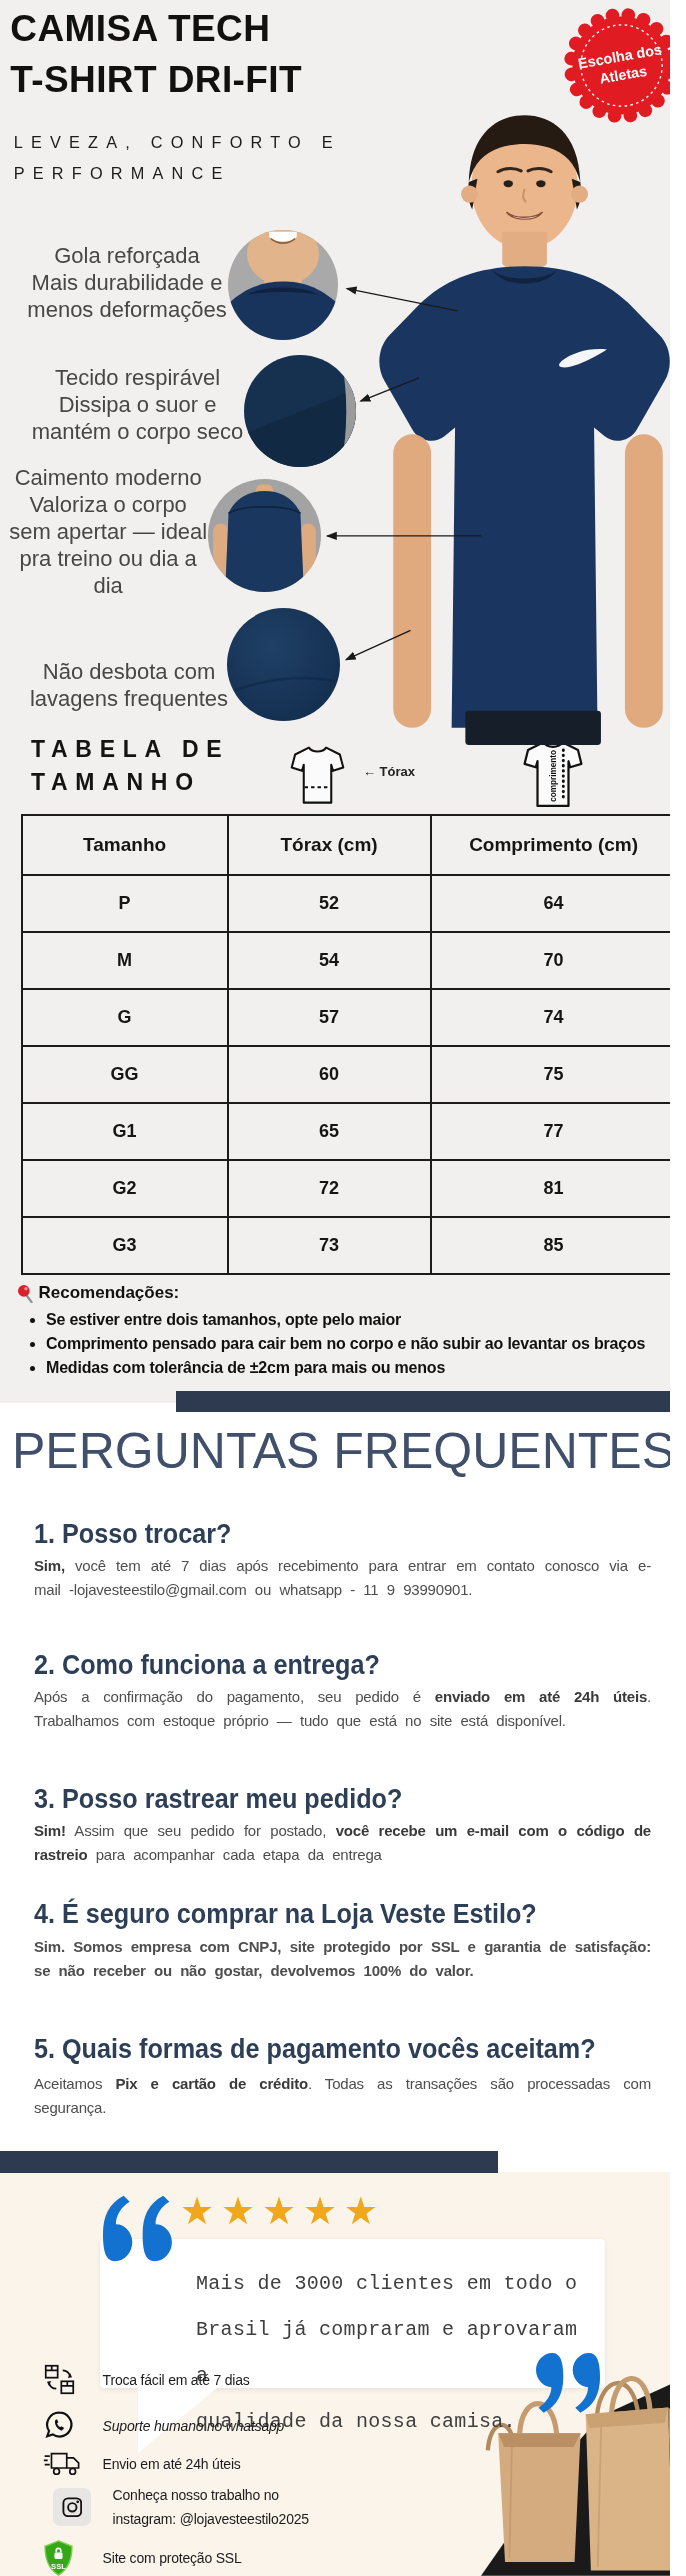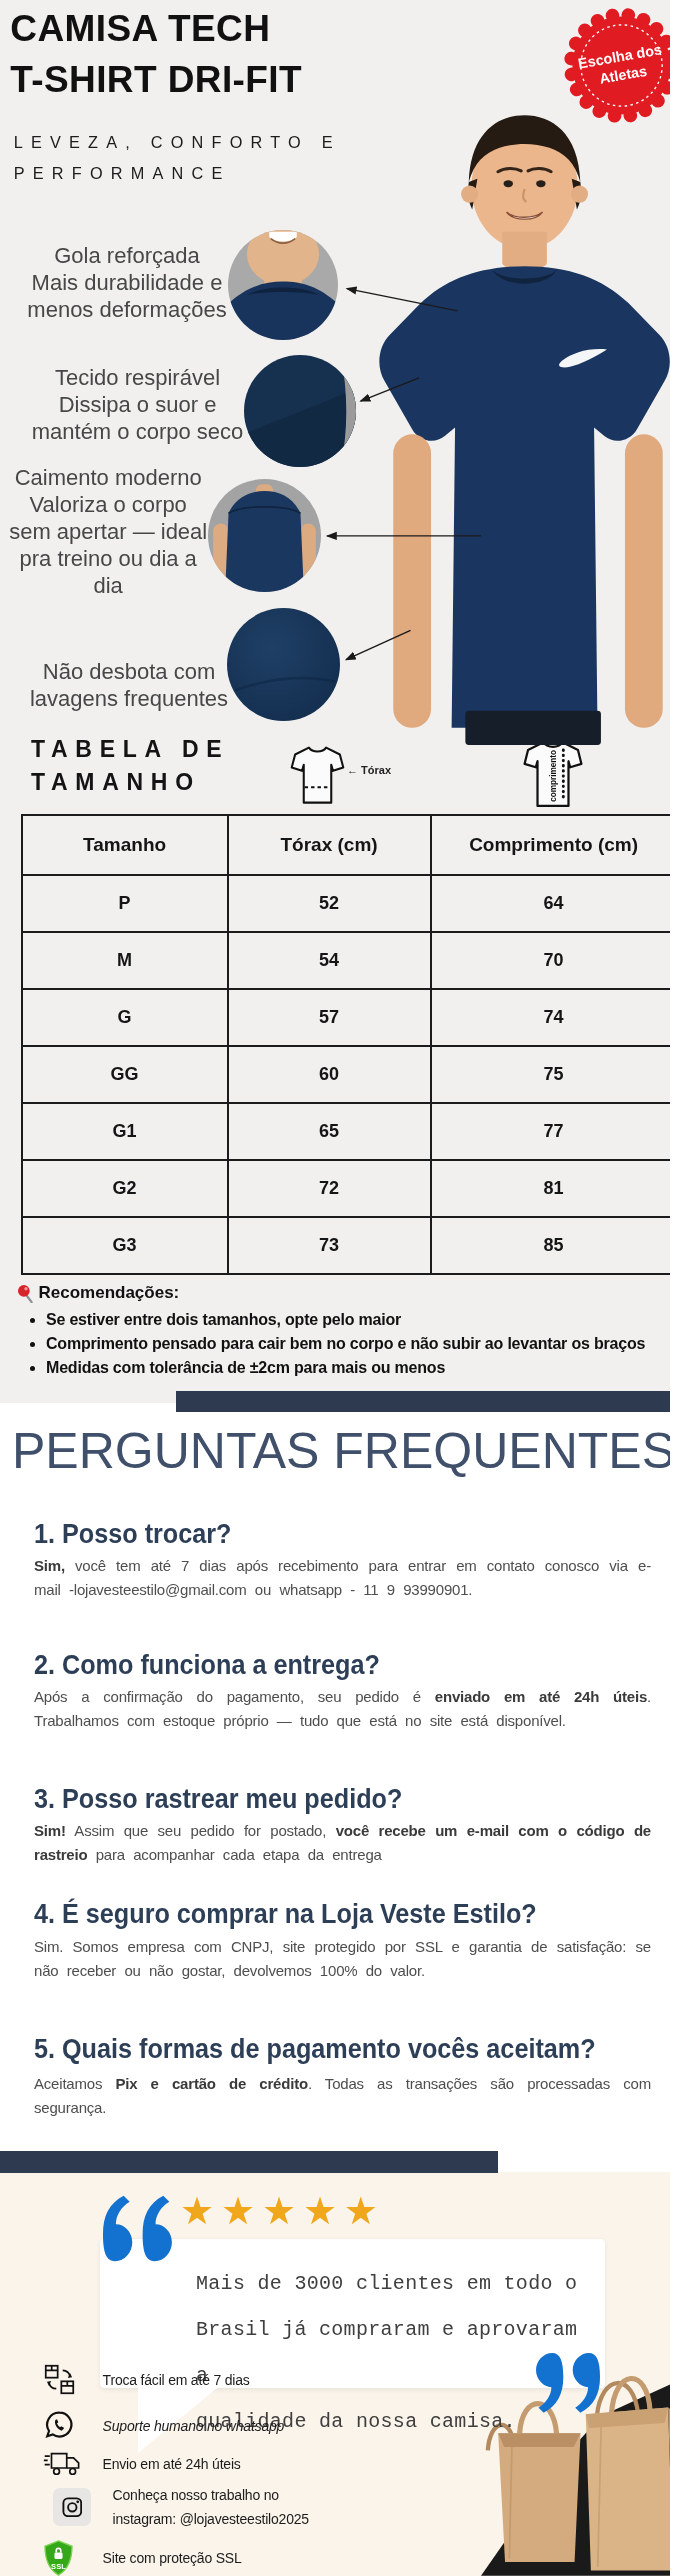--- a/index.html
+++ b/index.html
@@ -23,21 +23,21 @@
   .c1{left:228px;top:230px;width:110px;height:110px;}
   .c2{left:244px;top:355px;width:112px;height:112px;}
   .c3{left:208px;top:479px;width:113px;height:113px;}
   .c4{left:227px;top:608px;width:113px;height:113px;}
   .model{left:369px;top:110px;z-index:1;}
   .arrows{left:0;top:0;z-index:5;pointer-events:none;}
 
   .sizechart-heading{left:31px;top:733px;font-size:23px;font-weight:700;color:#141414;
                      letter-spacing:7.7px;line-height:33px;white-space:pre-line;}
   .icon-torax{left:290px;top:744px;}
-  .torax-label{left:347px;top:764px;font-size:11px;font-weight:700;color:#222;}
+  .torax-label{left:363px;top:764px;font-size:13px;font-weight:700;color:#222;}
   .icon-comp{left:522px;top:738px;}
 
   table.sizes{left:20.6px;top:814px;width:654px;border-collapse:collapse;table-layout:fixed;
               position:absolute;background:transparent;}
   table.sizes th,table.sizes td{border:2.1px solid #1b1b1b;text-align:center;vertical-align:middle;
               font-weight:700;color:#151515;}
   table.sizes th{height:56px;font-size:19px;}
   table.sizes td{height:53px;font-size:18px;}
 
   .reco{left:17px;top:1283px;width:661px;}
@@ -53,21 +53,21 @@
   .faq-title{left:0;top:19px;width:687px;text-align:center;font-size:50px;font-weight:400;
              color:#40506b;letter-spacing:0px;}
   .faq-q{left:34px;width:653px;font-size:28px;font-weight:700;color:#2d3e57;
          transform:scaleX(0.9);transform-origin:left top;white-space:nowrap;}
   .faq-a{left:34px;width:617px;font-size:15px;color:#4e4e4e;line-height:24px;
          text-align:justify;word-spacing:4.3px;letter-spacing:-0.2px;}
   .faq-a b{color:#3a3a3a;}
   .q1{top:115px;} .a1{top:151px;}
   .q2{top:246px;} .a2{top:282px;}
   .q3{top:380px;} .a3{top:416px;}
-  .q4{top:495px;} .a4{top:532px;}
+  .q4{top:495px;} .a4{top:532px;font-weight:bold;}
   .q5{top:630px;} .a5{top:669px;}
 
   
   .footer{position:absolute;top:2172px;left:0;width:687px;height:404px;background:#faf4eb;overflow:hidden;}
   .stars{left:180px;top:17px;font-size:38px;color:#f0a71c;letter-spacing:6.9px;z-index:3;}
   .quote-open{left:96px;top:10.3px;z-index:4;}
   .quote-close{left:536px;top:179px;z-index:5;}
   .bubble{left:100px;top:67px;width:505px;height:149px;background:#fff;border-radius:4.3px;
           box-shadow:0 1.7px 5.2px rgba(0,0,0,0.07);z-index:2;font-family:Liberation Mono, monospace;}
   .bubble-text{padding:22px 26px 0 96px;font-size:20px;color:#3f3f3f;line-height:46px;

